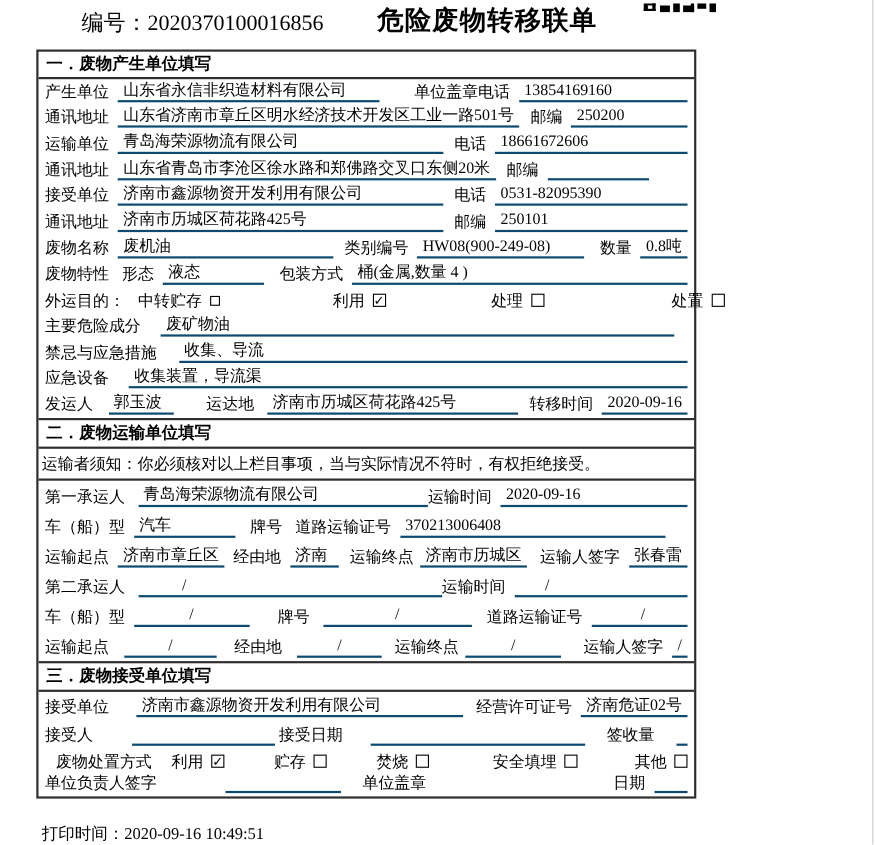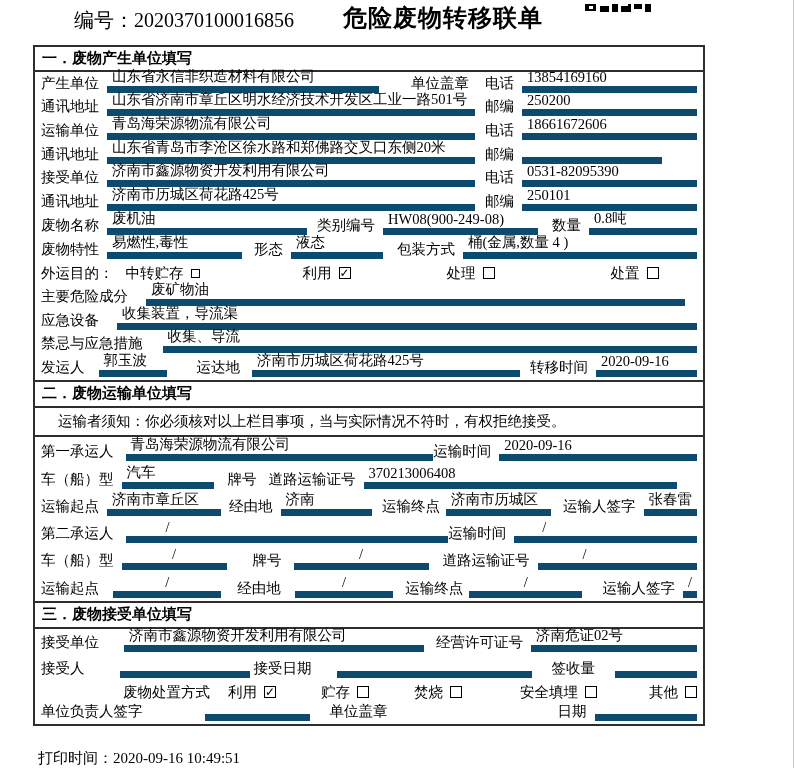--- a/index.html
+++ b/index.html
@@ -8,36 +8,36 @@
     background:#ffffff;color:#000;
     font-family:"Liberation Serif","DejaVu Serif",serif;
   }
   .page-edge{position:absolute;top:0;bottom:0;right:2px;width:1px;background:#c9c9c9;}
   
   .hdr-serial{position:absolute;left:28px;top:7px;font-size:20px;white-space:nowrap;margin-left:46px;}
   .hdr-title{position:absolute;left:90px;right:0;top:2px;text-align:center;
              font-size:24px;font-weight:bold;letter-spacing:1px;}
   .qr-frag{position:absolute;left:585px;top:0;}
   
-  .tbl{position:absolute;left:33px;top:45px;width:672px;
+  .tbl{position:absolute;left:33px;top:45px;width:600px;
        border:2px solid #2e2e2e;box-sizing:border-box;background:#fff;}
   .sh{height:25px;display:flex;align-items:center;font-weight:bold;font-size:15px;
       padding-left:7px;border-bottom:2px solid #2e2e2e;box-sizing:border-box;white-space:nowrap;}
   .sh.mid{border-top:2px solid #2e2e2e;height:28px;}
-  .notice{display:flex;align-items:center;font-size:14.5px;padding-left:23px;
+  .notice{display:flex;align-items:center;font-size:14.5px;padding-left:3px;
           border-bottom:2px solid #2e2e2e;height:29px;box-sizing:border-box;white-space:nowrap;}
   .r{display:flex;align-items:flex-end;padding:0 6px 3px 6px;font-size:14.5px;
      box-sizing:border-box;height:23.7px;}
   .r.ck{align-items:center;padding-bottom:0;}
   .sec2 .r{height:27.3px;}
   .sec3 .r{height:26px;}
   .sec3 .r.ck{height:23px;justify-content:flex-end;}
   .sec3 .r.last{height:20px;}
   .lbl{white-space:nowrap;}
-  .u{border-bottom:7px solid #0c4a6e;white-space:nowrap;min-height:17px;
+  .u{border-bottom:2px solid #0c4a6e;white-space:nowrap;min-height:17px;
      box-sizing:border-box;padding:0 5px;display:flex;align-items:flex-end;margin-left:8px;font-family:Liberation Serif, serif;}
   .grow{flex:1;text-align:center;}
   .ctr{justify-content:center;}
   .cb{width:12px;height:12px;border:1px solid #000;display:inline-flex;align-items:center;
       justify-content:center;font-size:12px;line-height:1;margin-left:7px;flex:none;box-sizing:border-box;}
   .cb-sm{width:9px;height:9px;}
   .opt{display:flex;align-items:center;}
   .ftr{position:absolute;left:38px;top:749px;font-size:15px;white-space:nowrap;}
 </style>
 </head>
@@ -116,21 +116,20 @@
       <span class="lbl">废物名称</span>
       <span class="u" style="width:200px">废机油</span>
       <span class="lbl" style="margin-left:10px">类别编号</span>
       <span class="u" style="width:155px">HW08(900-249-08)</span>
       <span class="lbl" style="margin-left:14px">数量</span>
       <span class="u grow">0.8吨</span>
     </div>
 
     <div class="r">
       <span class="lbl">废物特性</span>
-      <span class="u" style="width:135px">易燃性,毒性</span>
       <span class="lbl" style="margin-left:12px">形态</span>
       <span class="u" style="width:92px">液态</span>
       <span class="lbl" style="margin-left:14px">包装方式</span>
       <span class="u grow">桶(金属,数量 4 )</span>
     </div>
 
     <div class="r ck">
       <span class="lbl">外运目的：</span>
       <span class="opt" style="margin-left:12px">
         <span class="lbl">中转贮存</span>
@@ -149,27 +148,27 @@
         <span class="cb"></span>
       </span>
     </div>
 
     <div class="r">
       <span class="lbl">主要危险成分</span>
       <span class="u grow" style="margin-left:18px;margin-right:12px">废矿物油</span>
     </div>
 
     <div class="r">
+      <span class="lbl">禁忌与应急措施</span>
+      <span class="u grow" style="margin-left:20px">收集、导流</span>
+    </div>
+
+    <div class="r">
       <span class="lbl">应急设备</span>
       <span class="u grow" style="margin-left:18px">收集装置，导流渠</span>
-    </div>
-
-    <div class="r">
-      <span class="lbl">禁忌与应急措施</span>
-      <span class="u grow" style="margin-left:20px">收集、导流</span>
     </div>
 
     <div class="r">
       <span class="lbl">发运人</span>
       <span class="u" style="width:68px;margin-left:14px">郭玉波</span>
       <span class="lbl" style="margin-left:30px">运达地</span>
       <span class="u" style="width:268px;margin-left:12px">济南市历城区荷花路425号</span>
       <span class="lbl" style="margin-left:10px">转移时间</span>
       <span class="u grow">2020-09-16</span>
     </div>

